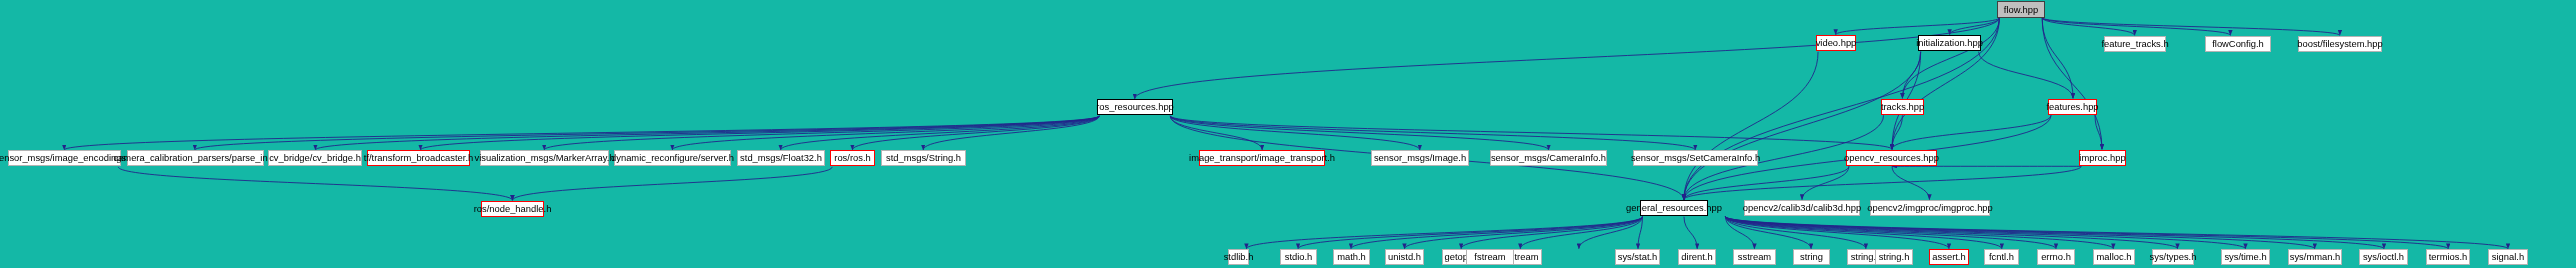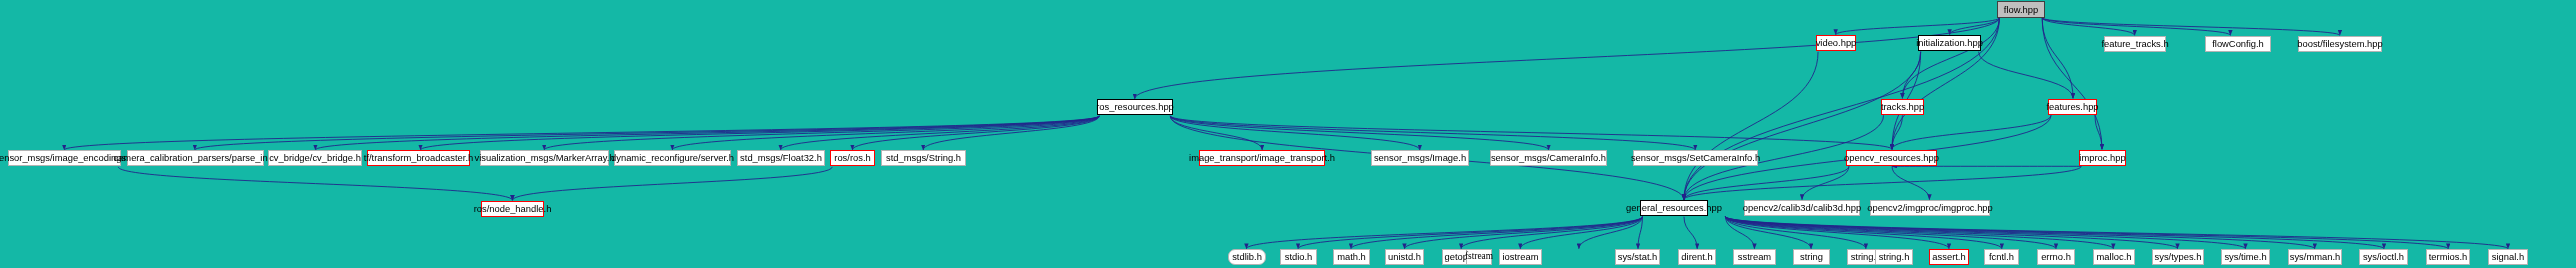--- a/index.html
+++ b/index.html
@@ -151,38 +151,38 @@
       <div class="node red" style="left: 830px; top: 150px; width: 45px;">ros/ros.h</div>
       <div class="node gray" style="left: 881px; top: 150px; width: 85px;">std_msgs/String.h</div>
       <div class="node red" style="left: 1199px; top: 150px; width: 126px;">image_transport/image_transport.h</div>
       <div class="node gray" style="left: 1371px; top: 150px; width: 98px;">sensor_msgs/Image.h</div>
       <div class="node gray" style="left: 1490px; top: 150px; width: 117px;">sensor_msgs/CameraInfo.h</div>
       <div class="node gray" style="left: 1633px; top: 150px; width: 125px;">sensor_msgs/SetCameraInfo.h</div>
       <div class="node red" style="left: 481px; top: 201px; width: 63px;">ros/node_handle.h</div>
       <div class="node black" style="left: 1640px; top: 200px; width: 68px;">general_resources.hpp</div>
       <div class="node gray" style="left: 1744px; top: 200px; width: 116px;">opencv2/calib3d/calib3d.hpp</div>
       <div class="node gray" style="left: 1870px; top: 200px; width: 120px;">opencv2/imgproc/imgproc.hpp</div>
-      <div class="node gray" style="left: 1228px; top: 249px; width: 38px; border-radius: 7px;">stdlib.h</div>
+      <div class="node gray" style="left: 1228px; top: 249px; width: 21px;">stdlib.h</div>
       <div class="node gray" style="left: 1280px; top: 249px; width: 37px;">stdio.h</div>
       <div class="node gray" style="left: 1333px; top: 249px; width: 37px;">math.h</div>
       <div class="node gray" style="left: 1385px; top: 249px; width: 39px;">unistd.h</div>
       <div class="node gray" style="left: 1442px; top: 249px; width: 39px;">getopt.h</div>
       <div class="node gray" style="left: 1499px; top: 249px; width: 43px;">iostream</div>
-      <div class="node gray" style="left: 1466px; top: 249px; width: 26px; font-family: Liberation Serif, serif;">fstream</div>
+      <div class="node gray" style="left: 1466px; top: 249px; width: 48px;">fstream</div>
       <div class="node gray" style="left: 1615px; top: 249px; width: 45px;">sys/stat.h</div>
       <div class="node gray" style="left: 1678px; top: 249px; width: 38px;">dirent.h</div>
       <div class="node gray" style="left: 1733px; top: 249px; width: 43px;">sstream</div>
       <div class="node gray" style="left: 1793px; top: 249px; width: 37px;">string</div>
       <div class="node gray" style="left: 1847px; top: 249px; width: 38px;">string.h</div>
       <div class="node gray" style="left: 1875px; top: 249px; width: 38px;">string.h</div>
       <div class="node red" style="left: 1929px; top: 249px; width: 40px;">assert.h</div>
       <div class="node gray" style="left: 1984px; top: 249px; width: 35px;">fcntl.h</div>
       <div class="node gray" style="left: 2037px; top: 249px; width: 38px;">errno.h</div>
       <div class="node gray" style="left: 2093px; top: 249px; width: 42px;">malloc.h</div>
-      <div class="node gray" style="left: 2152px; top: 249px; width: 52px;">sys/types.h</div>
+      <div class="node gray" style="left: 2152px; top: 249px; width: 42px;">sys/types.h</div>
       <div class="node gray" style="left: 2221px; top: 249px; width: 49px;">sys/time.h</div>
       <div class="node gray" style="left: 2288px; top: 249px; width: 54px;">sys/mman.h</div>
       <div class="node gray" style="left: 2359px; top: 249px; width: 49px;">sys/ioctl.h</div>
       <div class="node gray" style="left: 2426px; top: 249px; width: 44px;">termios.h</div>
       <div class="node gray" style="left: 2488px; top: 249px; width: 40px;">signal.h</div>
     </div>
 </div>
 
 
 </body></html>

